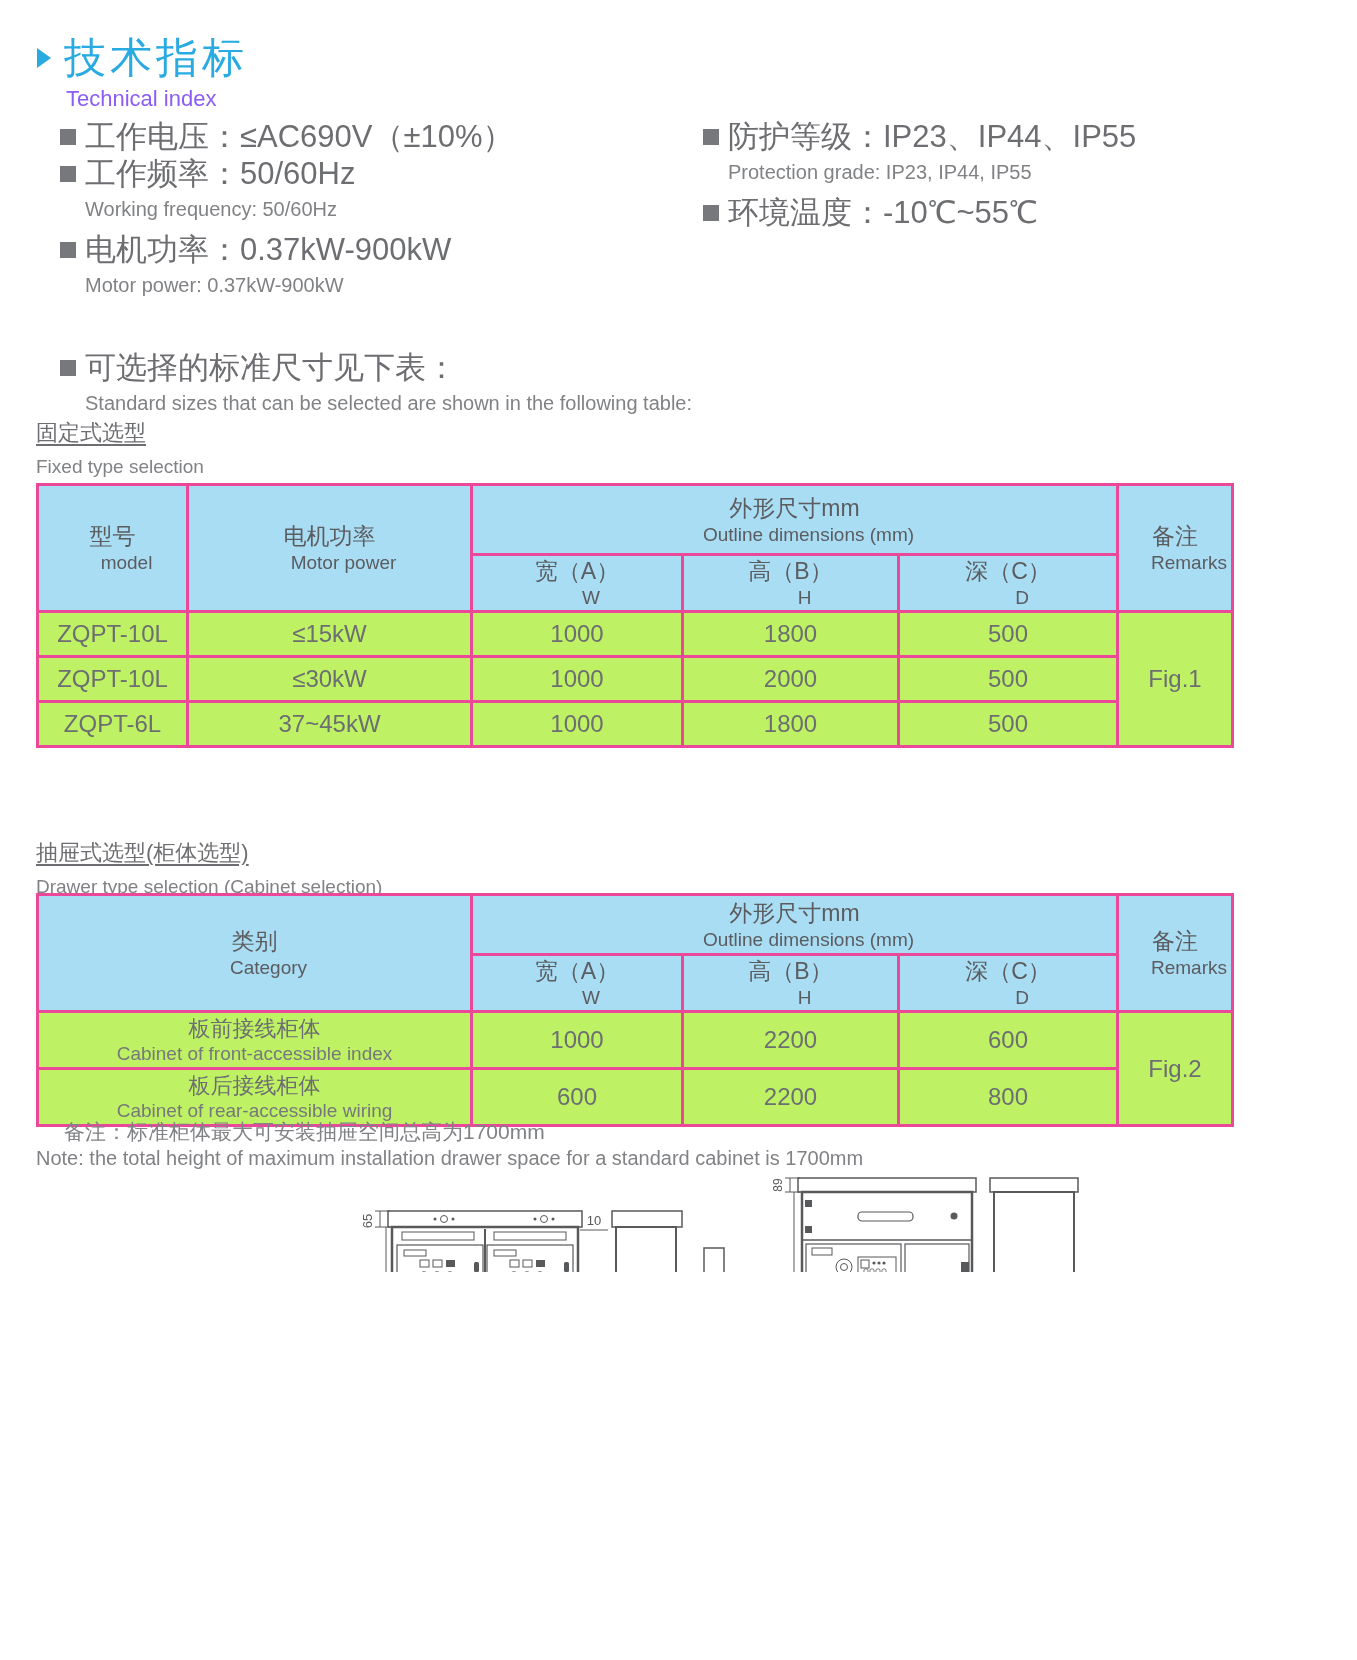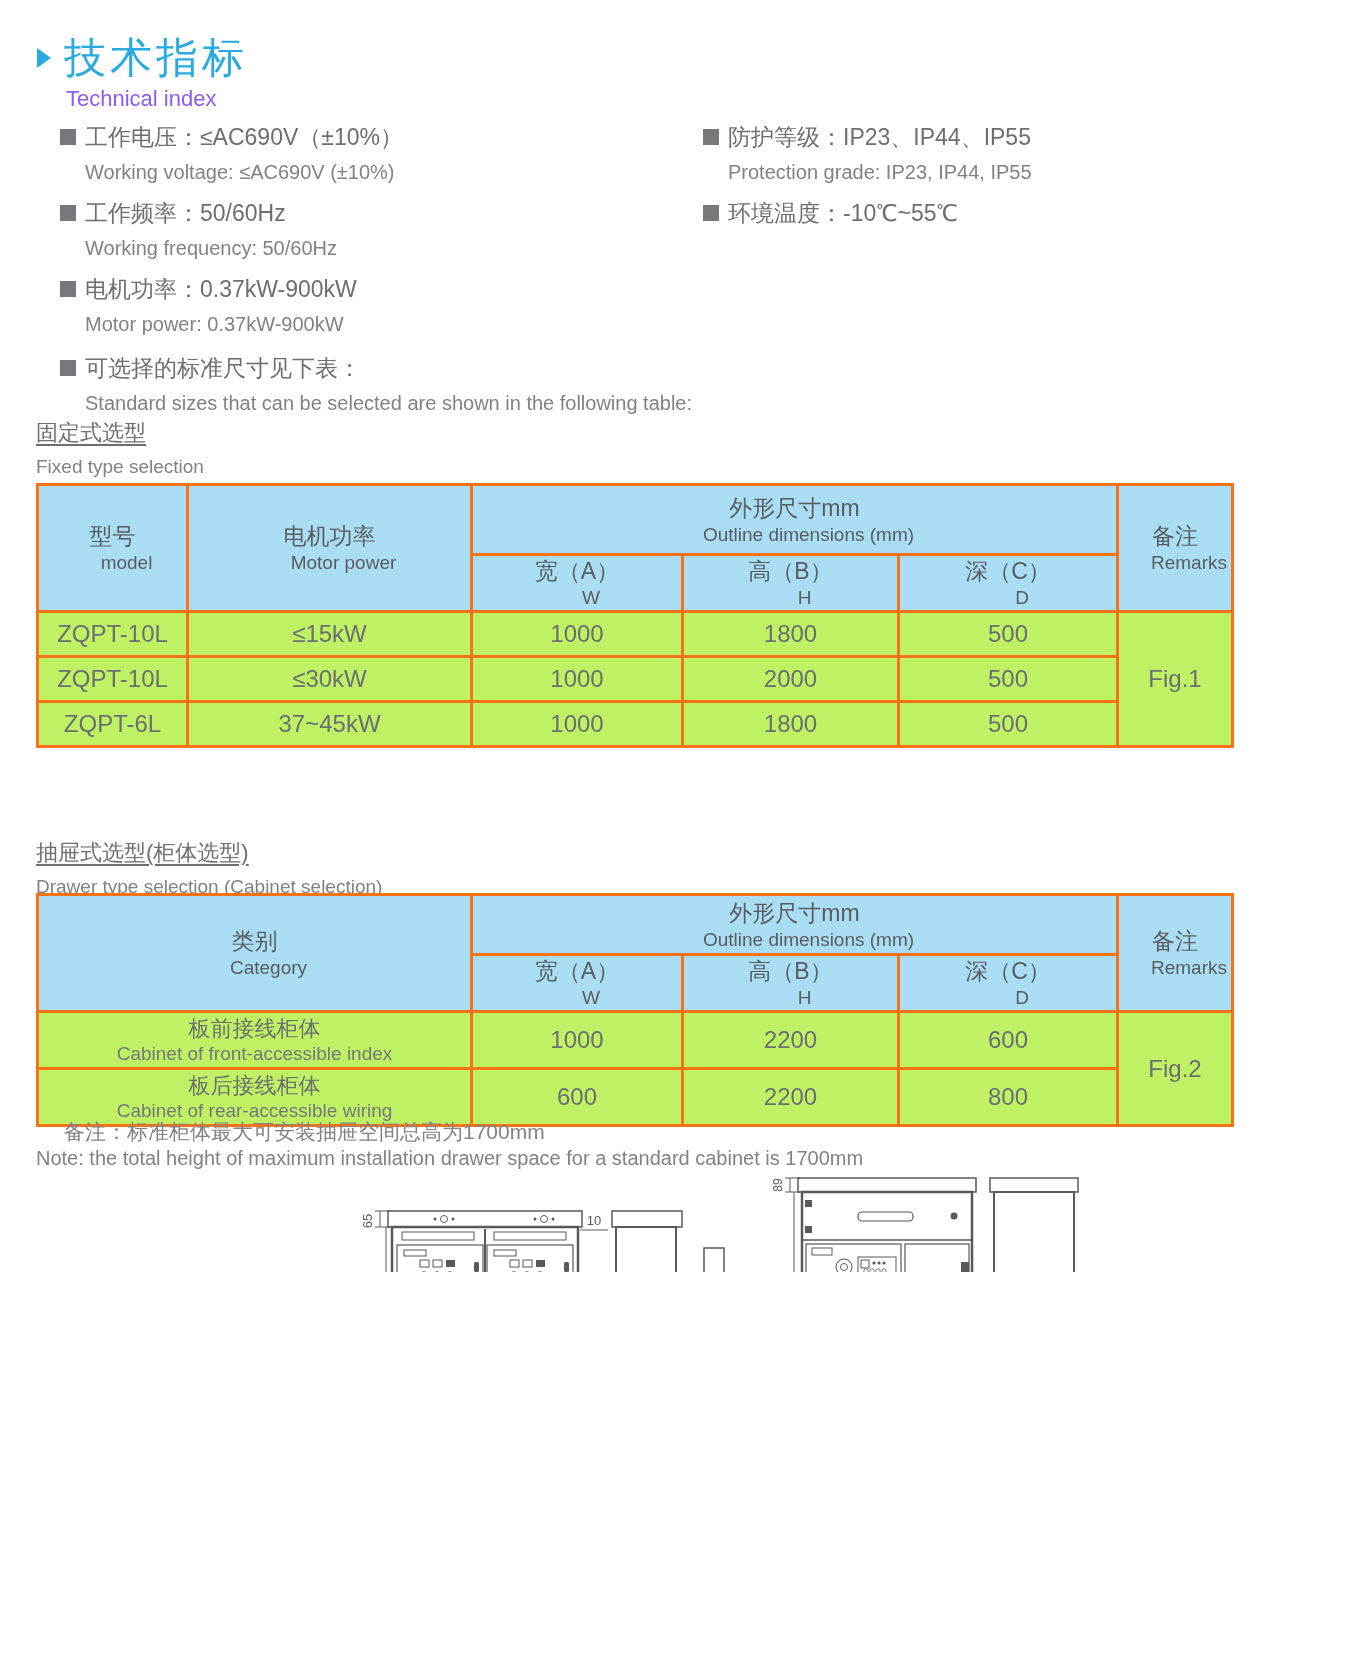--- a/index.html
+++ b/index.html
@@ -9,37 +9,37 @@
   
   .title-arrow { position:absolute; left:37px; top:48px; width:0; height:0;
     border-left:14px solid #29ABE2; border-top:10px solid transparent; border-bottom:10px solid transparent; }
   .title-cn { position:absolute; left:64px; top:30px; font-size:42px; color:#29ABE2; letter-spacing:4px; }
   .title-en { position:absolute; left:66px; top:86px; font-size:22px; color:#8b5cf6; }
 
   
   .specs-col { position:absolute; top:124px; }
   .specs-left { left:60px; width:620px; }
   .specs-right { left:703px; width:620px; }
-  .spec-head { display:flex; align-items:center; gap:9px; font-size:23px; color:#6D6E71; line-height:26px; margin-bottom:11px; }
+  .spec-head { display:flex; align-items:center; gap:9px; font-size:31px; color:#6D6E71; line-height:26px; margin-bottom:11px; }
   .bullet { width:16px; height:16px; background:#77787B; flex:none; }
   .spec-en { font-size:20px; color:#808285; line-height:23px; margin:0 0 16px 25px; }
   .spec-more { position:absolute; left:60px; top:355px; width:900px; }
 
   
   .section { position:absolute; left:36px; }
   .section-1 { top:418px; }
   .section-2 { top:838px; }
   .section-cn { font-size:22px; color:#6D6E71; text-decoration:underline; text-underline-offset:4px; }
   .section-en { font-size:19px; color:#808285; margin-top:8px; }
 
   
   table { border-collapse:collapse; table-layout:fixed; width:1195px; position:absolute; left:36px; }
   .t1 { top:483px; }
   .t2 { top:893px; }
-  th, td { border:3px solid #f97316; padding:0; text-align:center; vertical-align:middle; font-weight:normal; }
+  th, td { border:3px solid #ec4899; padding:0; text-align:center; vertical-align:middle; font-weight:normal; }
   th { background:#A9DDF3; color:#5B5C60; }
   td { background:#bef264; color:#6D6E71; font-size:24px; }
   .hcn { display:block; font-size:23px; line-height:30px; }
   .hen { display:block; font-size:19px; line-height:24px;padding-left:28px; }
   .t1 tr.h1 { height:70px; } .t1 tr.h2 { height:46px; } .t1 tr.dr { height:45px; }
   .t2 tr.h1 { height:60px; } .t2 tr.h2 { height:45px; } .t2 tr.dr { height:57px; }
   .cat-cn { display:block; font-size:22px; line-height:27px; }
   .cat-en { display:block; font-size:19px; line-height:23px; color:#77787B; }
 
   
@@ -64,21 +64,20 @@
   <span class="title-arrow"></span>
   <div class="title-cn">技术指标</div>
   <div class="title-en">Technical index</div>
 
   <div class="specs-col specs-left">
     <div>
       <div class="spec-head">
         <span class="bullet"></span>
         <span>工作电压：≤AC690V（±10%）</span>
       </div>
-      <div class="spec-en">Working voltage: ≤AC690V (±10%)</div>
     </div>
     <div>
       <div class="spec-head">
         <span class="bullet"></span>
         <span>工作频率：50/60Hz</span>
       </div>
       <div class="spec-en">Working frequency: 50/60Hz</div>
     </div>
     <div>
       <div class="spec-head">

